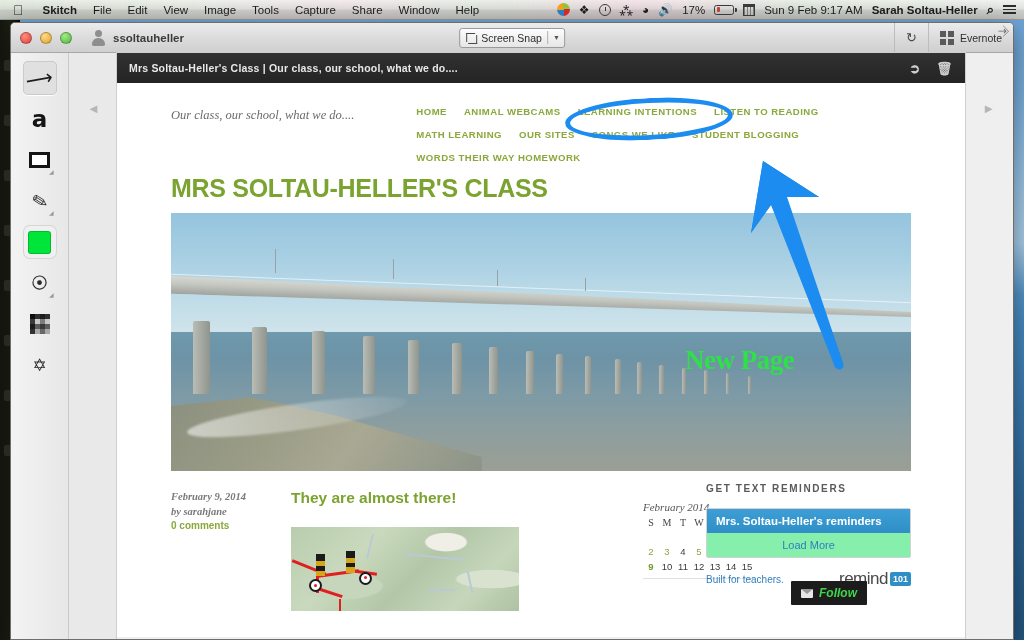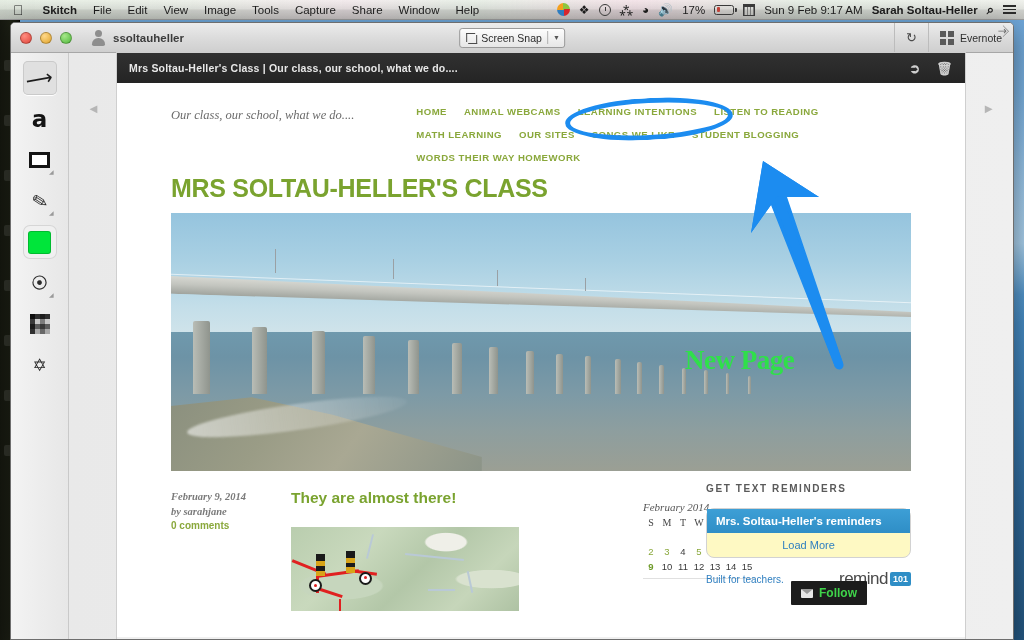--- a/index.html
+++ b/index.html
@@ -305,21 +305,21 @@
     border: 2.5px solid #1a1a1a; background: #fff;
   }
   .map .pin i { position:absolute; left:2.5px; top:2.5px; width:3px; height:3px; background:#e02020; border-radius:50%;}
 
   
   .sidebar { position: absolute; right: 20px; top: 400px; width: 205px; }
   .wid-title {
     font-size: 10px; font-weight: bold; color: #5a5a5a;
     letter-spacing: 1.6px; padding-bottom: 14px;
   }
-  .remind-box { border: 1px solid #d2d2d2; border-radius: 8px; background: #fef9c3; }
+  .remind-box { border: 1px solid #d2d2d2; border-radius: 2px; background: #86efac; }
   .remind-head {
     background: linear-gradient(to bottom, #3d9fd6, #2f8ec6);
     color: #fff; font-size: 11.5px; padding: 6px 9px; font-weight: bold;
   }
   .remind-more { text-align: center; font-size: 11px; color: #2f7fc0; padding: 6px 0; }
   .remind-foot { display: flex; align-items: center; justify-content: space-between; padding-top: 11px; }
   .remind-foot a { font-size: 10px; color: #2f7fc0; }
   .remind-logo { font-size: 17px; color: #4a4a4a; letter-spacing: -.5px; display: flex; align-items: center; gap: 2px; }
   .remind-logo b { background: #2f8ec6; color: #fff; font-size: 9px; padding: 2px 3px; border-radius: 2px; letter-spacing: 0; }
 
@@ -335,20 +335,21 @@
   .cal-grid .dd.lk { color: #8aa83c; }
   .cal-grid .dd.today { color: #6f9b2a; font-weight: bold; }
   .cal-sep { height: 1px; background: #e0e0e0; margin-top: 4px; }
 
   .follow-btn {
     position: absolute; left: 640px; top: 498px;
     background: #1c1c1c; color: #3fd44a;
     font-size: 12px; font-weight: bold;
     padding: 5px 10px; display: flex; align-items: center; gap: 6px;
     border-radius: 1px;
+    font-style: italic;
   }
   .follow-btn .env {
     width: 12px; height: 9px; background: #e8e8e8; position: relative; border-radius: 1px;
   }
   .follow-btn .env::after {
     content:""; position:absolute; left:0; top:0; width:0; height:0;
     border-left:6px solid transparent; border-right:6px solid transparent; border-top:5px solid #9a9a9a;
   }
 
   .page-fade { position:absolute; left:0; right:0; bottom:0; height: 4px; background: #f0f0f0; }

